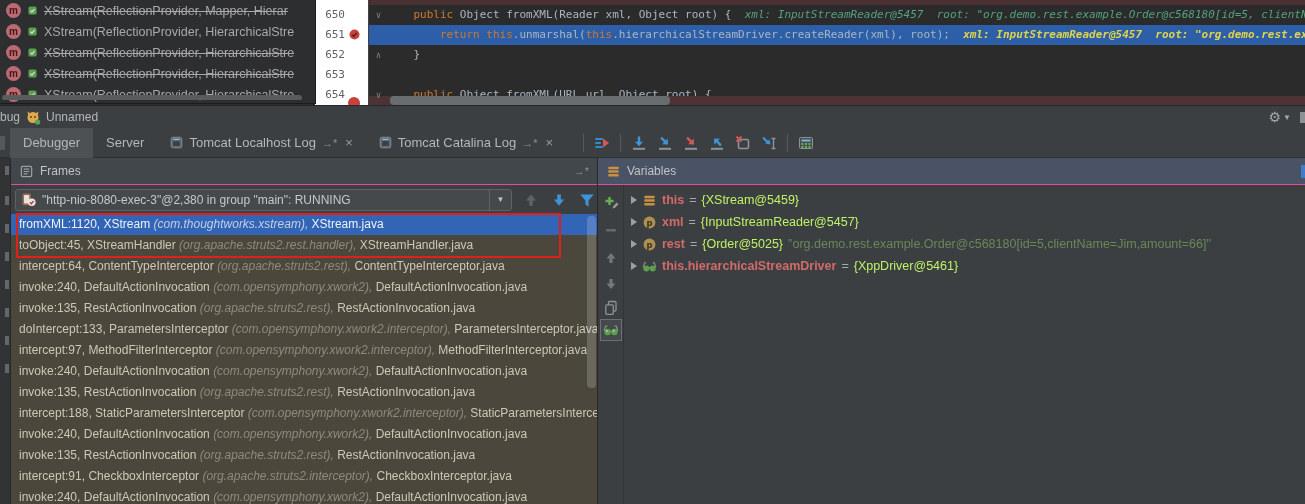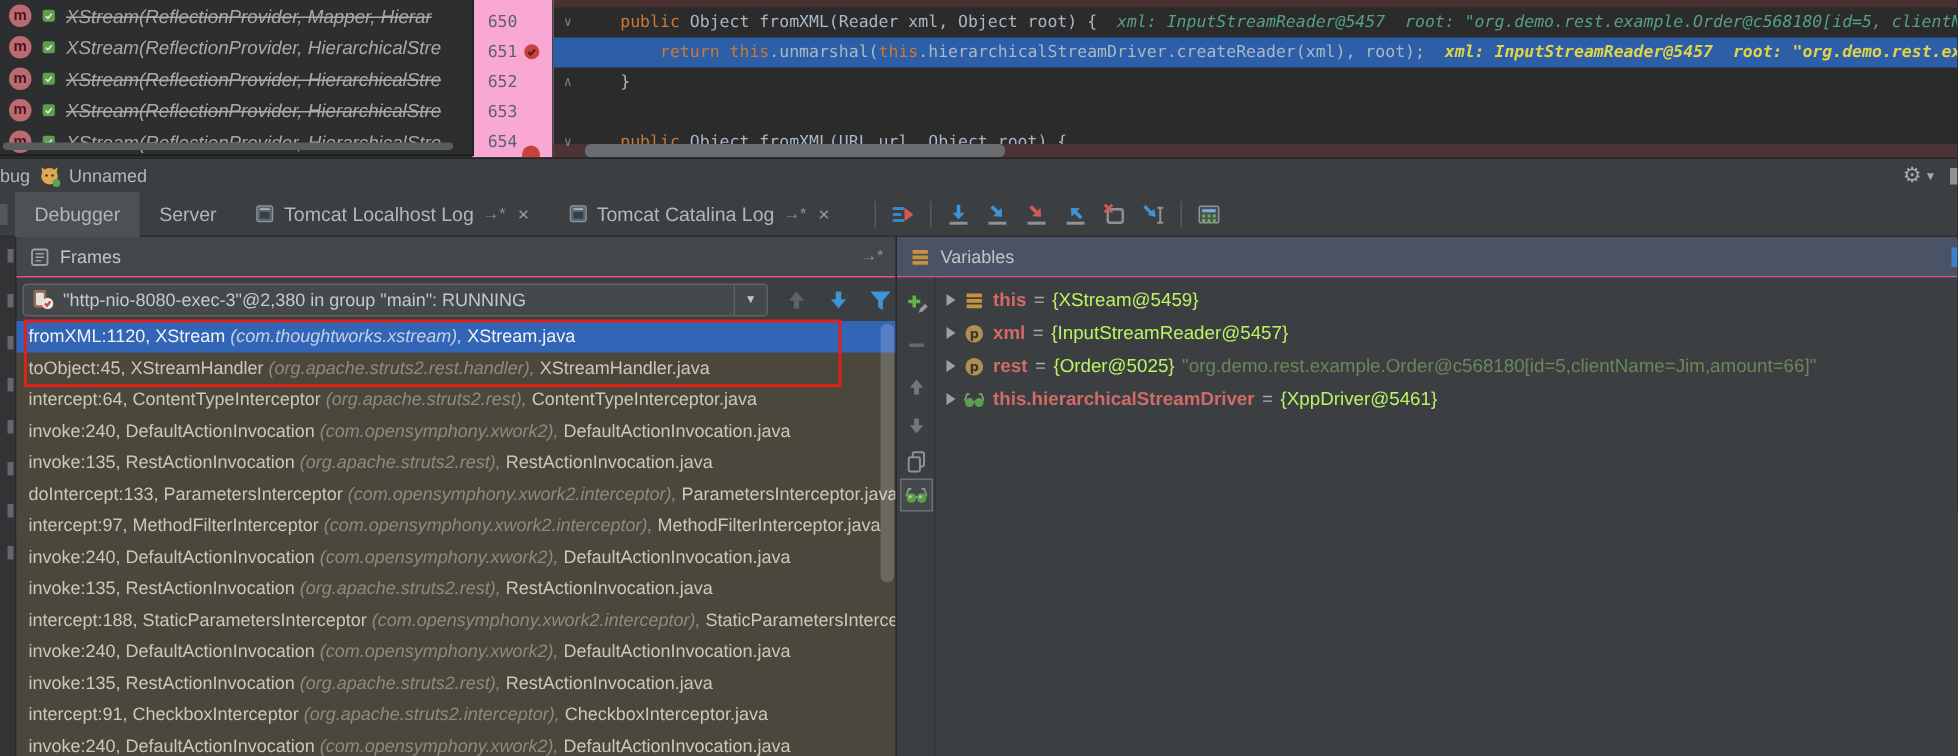--- a/index.html
+++ b/index.html
@@ -3,21 +3,21 @@
 <meta charset="utf-8">
 <style>
   * { margin:0; padding:0; box-sizing:border-box; }
   body { background:#1e1e1e; font-family:"Liberation Sans", sans-serif; }
   .screen { position:relative; width:1305px; height:504px; background:#2b2b2b; overflow:hidden;
             font-family:"Liberation Sans", sans-serif; color:#bbb; }
 
   
   .editor { position:absolute; left:0; top:0; width:1305px; height:105px; overflow:hidden; background:#2b2b2b; }
   .ed-maroon-top { position:absolute; left:369px; right:0; top:0; height:5px; background:#4a3033; }
-  .gutter { position:absolute; left:315px; top:0; width:54px; height:105px; background:#f9a8d4; border-right:1px solid #414446; }
+  .gutter { position:absolute; left:315px; top:0; width:54px; height:105px; background:#ffffff; border-right:1px solid #414446; }
   .gutter-num { position:absolute; left:0; width:30px; height:20px; line-height:20px; text-align:right;
                 font-family:"DejaVu Sans Mono", monospace; font-size:11px; color:#606366; }
   .gutter-bp { position:absolute; left:33px; width:13px; height:13px; }
   .half-bp { position:absolute; left:348px; top:97px; width:12px; height:12px; border-radius:50%; background:#c9413a; }
   .fold-mark { position:absolute; left:372px; width:13px; height:20px; text-align:center;
                font-size:9px; color:#7c8082; line-height:20px; font-family:"DejaVu Sans Mono", monospace; }
   .code-lines { position:absolute; left:369px; right:0; top:0; height:105px; }
   .code-line { position:absolute; left:0; right:0; height:20px; line-height:20px; padding-left:18px;
                font-family:"DejaVu Sans Mono", monospace; font-size:11px; white-space:pre; overflow:hidden; color:#a9b7c6; }
   .code-line.current { background:#2d5fa8; }
@@ -29,21 +29,21 @@
   .ed-hscroll-thumb { position:absolute; left:390px; top:96px; width:280px; height:9px; background:#6a6d6f; border-radius:4px; }
 
   
   .popup { position:absolute; left:0; top:0; width:316px; height:104px; background:#2c2e30;
            border-right:1px solid #1c1c1c; border-bottom:1px solid #1c1c1c; z-index:3; overflow:hidden; }
   .popup-row { height:21px; display:flex; align-items:center; gap:5px; padding-left:6px; font-size:12.5px; color:#a9a9a9; white-space:nowrap; }
   .m-icon { flex:0 0 15px; width:15px; height:15px; border-radius:50%; background:#bb6a72; color:#46161c;
             font-size:10px; font-weight:bold; text-align:center; line-height:15px; }
   .mini-ic { flex:0 0 13px; width:13px; height:13px; }
   .mini-ic svg { display:block; }
-  .plabel { overflow:hidden;font-style:italic; }
+  .plabel { overflow:hidden; }
   .plabel.deprecated { text-decoration:line-through; }
   .popup-hscroll { position:absolute; left:2px; bottom:3px; width:300px; height:5px; background:#595c5e; border-radius:3px; }
 
   
   .debug { position:absolute; left:0; top:105px; width:1305px; height:399px; background:#3c3f41; border-top:1px solid #272727; }
   .dbg-header { position:absolute; left:0; top:0; right:0; height:22px; display:flex; align-items:center; gap:5px; font-size:12px; color:#b5b7b9; }
   .dbg-header .ticon { width:16px; height:16px; }
   .hdr-right { position:absolute; right:14px; top:3px; display:flex; align-items:center; gap:2px; }
   .gear { font-size:14px; color:#a6a9ab; font-family:"DejaVu Sans", sans-serif; }
   .gear-caret { font-size:8px; color:#a6a9ab; }

